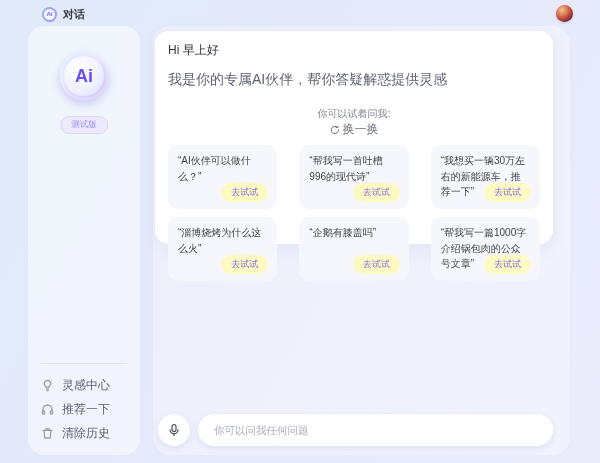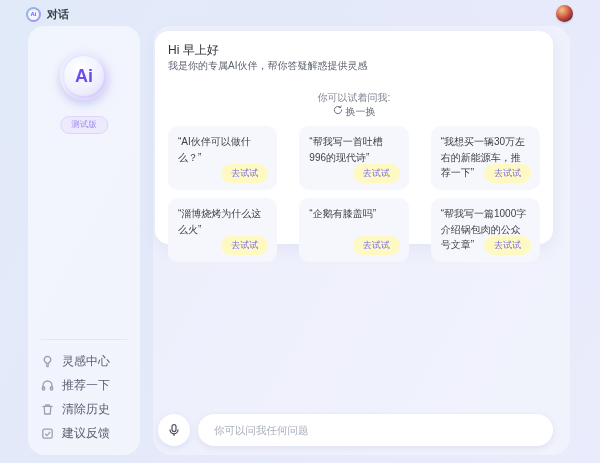--- a/index.html
+++ b/index.html
@@ -5,21 +5,21 @@
   * { margin:0; padding:0; box-sizing:border-box; }
   html,body { width:600px; height:463px; overflow:hidden; }
   body {
     font-family:"Liberation Sans", sans-serif;
     background:linear-gradient(118deg,#e1eaf8 0%,#e5e9fa 48%,#eaecfc 100%);
     position:relative; color:#3a3f4a;
   }
 
   
   .topbar { position:absolute; left:0; top:0; width:600px; height:28px;
-    display:flex; align-items:center; padding:0 26px; }
+    display:flex; align-items:center; padding:0 42px; }
   .mini-logo { width:15px; height:15px; border-radius:50%;
     background:linear-gradient(135deg,#8fbdf6,#a78ef2);
     display:flex; align-items:center; justify-content:center; }
   .mini-logo .inner { width:11px; height:11px; border-radius:50%; background:#f2f6fe;
     display:flex; align-items:center; justify-content:center;
     font-size:6px; font-weight:bold; color:#6d5bee; }
   .topbar-title { font-size:11px; font-weight:bold; color:#343a46; margin-left:6px; }
   .avatar { position:absolute; right:27px; top:5px; width:17px; height:17px; border-radius:50%;
     background:radial-gradient(circle at 35% 30%,#f0c694 0%,#d0593f 45%,#7c2638 75%,#3d1b2e 100%);
     box-shadow:0 1px 2px rgba(60,60,120,.25); }
@@ -44,24 +44,24 @@
   .menu-item svg { flex:0 0 auto; }
   .menu-label { font-size:12px; color:#5a6070; }
 
   
   .main-panel { position:absolute; left:153px; top:26px; width:417px; height:429px;
     background:rgba(255,255,255,.35); border-radius:18px; }
   .hero-card { position:absolute; left:2px; top:5px; width:398px; height:213px;
     background:#ffffff; border-radius:14px; padding:11px 13px;
     box-shadow:0 6px 16px rgba(140,150,200,.12); }
   .greeting { font-size:12px; font-weight:500; color:#2e3038; }
-  .subtitle { font-size:10px; color:#5f6472; margin-top:0; }
+  .subtitle { font-size:14px; color:#5f6472; margin-top:12px; }
   .prompt-row { display:flex; align-items:center; justify-content:space-between; margin-top:18px;flex-direction:column; }
   .prompt-label { font-size:10px; color:#808592; }
-  .refresh { display:flex; gap:3px; font-size:10px; color:#6b707d; cursor:pointer; }
+  .refresh { display:flex; align-items:center; gap:3px; font-size:12px; color:#6b707d; cursor:pointer; }
   .card-grid { display:grid; grid-template-columns:repeat(3,1fr); gap:8px 22px; margin-top:7px; }
   .sug-card { position:relative; background:#f6f7fc; border-radius:10px; height:64px;
     padding:8px 10px; }
   .sug-text { font-size:10px; line-height:1.55; color:#3c3f48; }
   .try-btn { position:absolute; right:9px; bottom:7px; background:#fef9c3; color:#7668e0;
     font-size:9px; border:none; border-radius:999px; padding:3px 10px; cursor:pointer;
     font-family:inherit; }
 
   
   .mic-btn { position:absolute; left:5px; top:388px; width:32px; height:32px; border-radius:50%;
@@ -116,27 +116,20 @@
 
     <div class="menu-item">
       <svg width="13" height="13" viewBox="0 0 13 13" class="icon-gray">
         <line x1="2" y1="3.4" x2="11" y2="3.4"></line>
         <path d="M4.8 3.2V2h3.4v1.2"></path>
         <path d="M3.2 3.6l.5 7.4h5.6l.5-7.4"></path>
       </svg>
       <span class="menu-label">清除历史</span>
     </div>
 
-    <div class="menu-item">
-      <svg width="13" height="13" viewBox="0 0 13 13" class="icon-gray">
-        <rect x="1.8" y="2.2" width="9.4" height="9" rx="1.6"></rect>
-        <path d="M4.4 7.1l1.6 1.5 2.8-3.3"></path>
-      </svg>
-      <span class="menu-label">建议反馈</span>
-    </div>
   </div>
 </div>
 
 <div class="main-panel">
 
   <div class="hero-card">
     <div class="greeting">Hi 早上好</div>
     <div class="subtitle">我是你的专属AI伙伴，帮你答疑解惑提供灵感</div>
 
     <div class="prompt-row">

